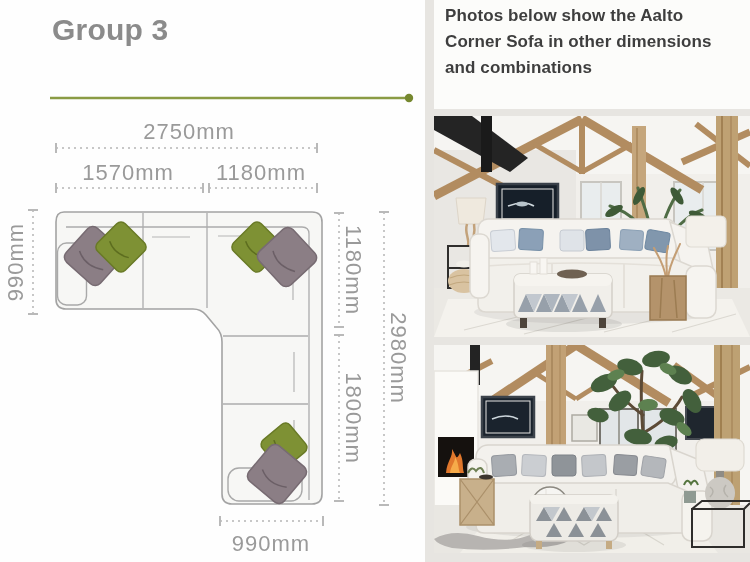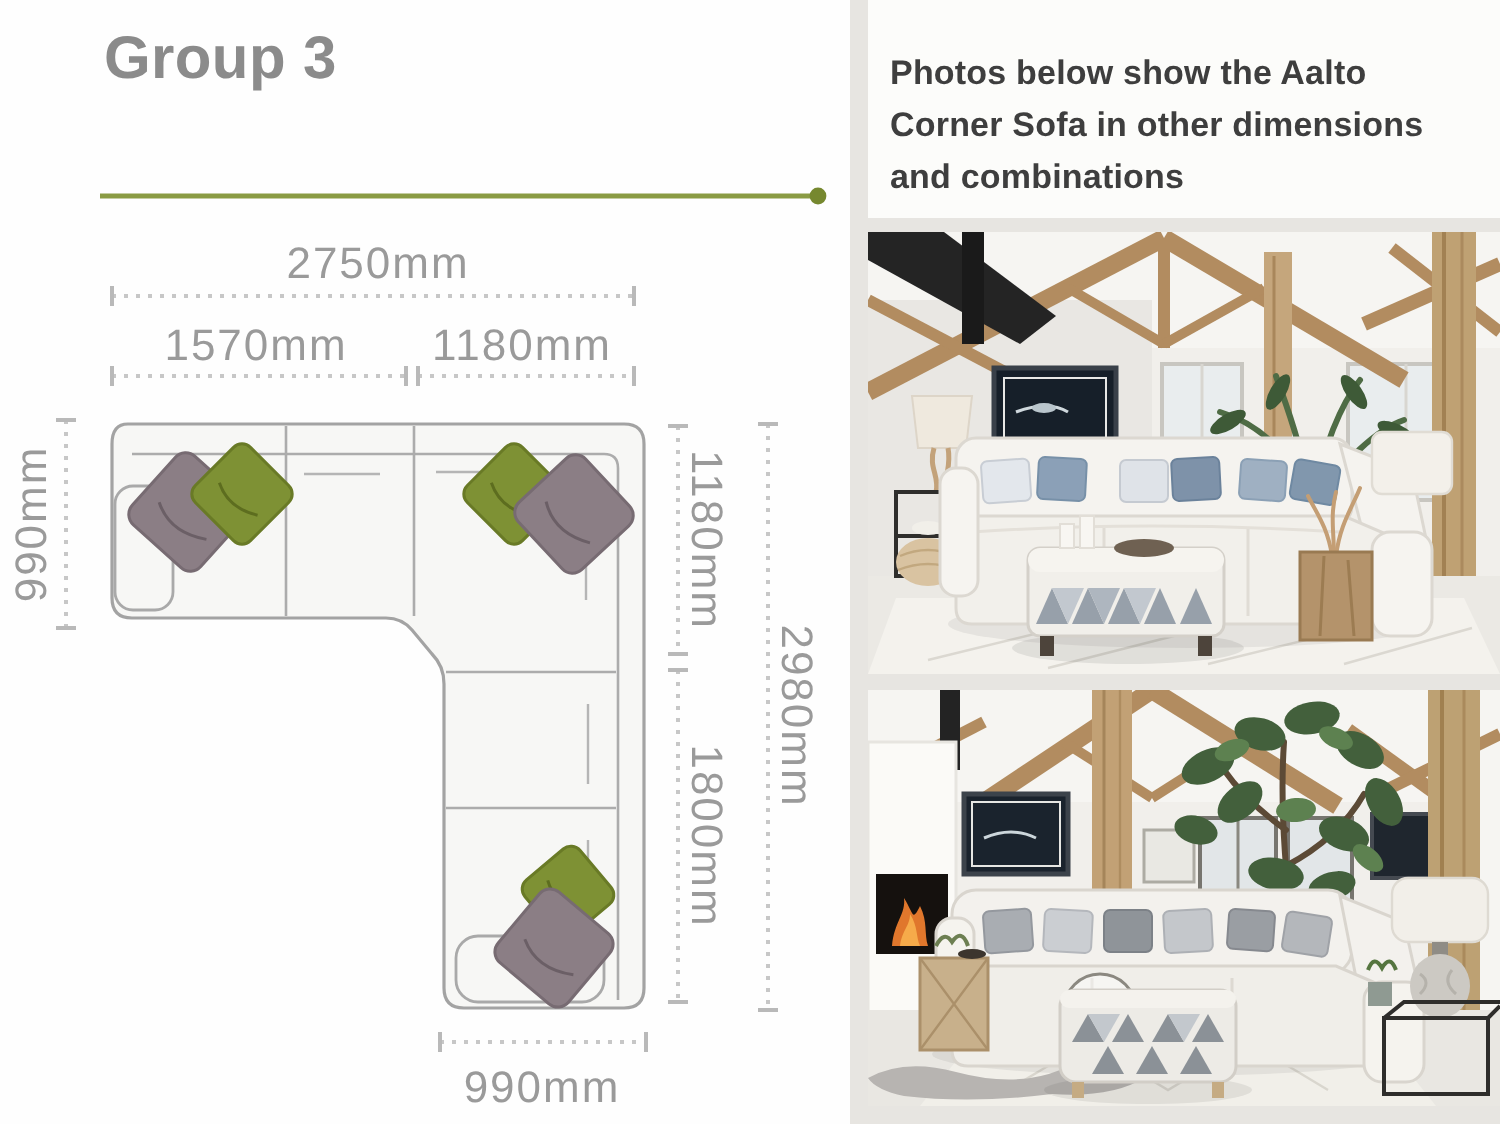--- a/index.html
+++ b/index.html
@@ -3,21 +3,21 @@
 <meta charset="utf-8">
 <style>
   html,body{margin:0;padding:0;background:#ffffff;}
   body{width:750px;height:562px;overflow:hidden;font-family:"Liberation Sans",sans-serif;}
   .page{position:relative;width:750px;height:562px;background:#fefefe;}
   .left-panel{position:absolute;left:0;top:0;width:425px;height:562px;background:#fefefe;}
   .title{position:absolute;left:52px;top:11px;font-size:30px;font-weight:600;color:#8b8b8b;line-height:37px;letter-spacing:.2px;z-index:2;}
   .diagram{position:absolute;left:0;top:0;width:425px;height:562px;}
   .right-panel{position:absolute;left:425px;top:0;width:325px;height:562px;background:#e7e5e1;}
   .caption-card{position:absolute;left:9px;top:0;width:316px;height:109px;background:#fcfcfa;}
-  .caption-card p{margin:0;padding:24px 0 0 11px;width:296px;font-size:17px;line-height:26px;font-weight:700;color:#3e3e3e;letter-spacing:.1px;}
+  .caption-card p{margin:0;padding:3px 0 0 11px;width:296px;font-size:17px;line-height:26px;font-weight:700;color:#3e3e3e;letter-spacing:.1px;}
   .photo{position:absolute;left:9px;margin:0;overflow:hidden;background:#f6f5f2;}
   .photo svg{display:block;}
   .photo1{top:116px;width:316px;height:221px;}
   .photo2{top:345px;width:316px;height:208px;}
   .dim-label{fill:#9a9a9a;font-size:22px;letter-spacing:1px;}
 </style>
 </head>
 <body>
 
 <div class="page">

